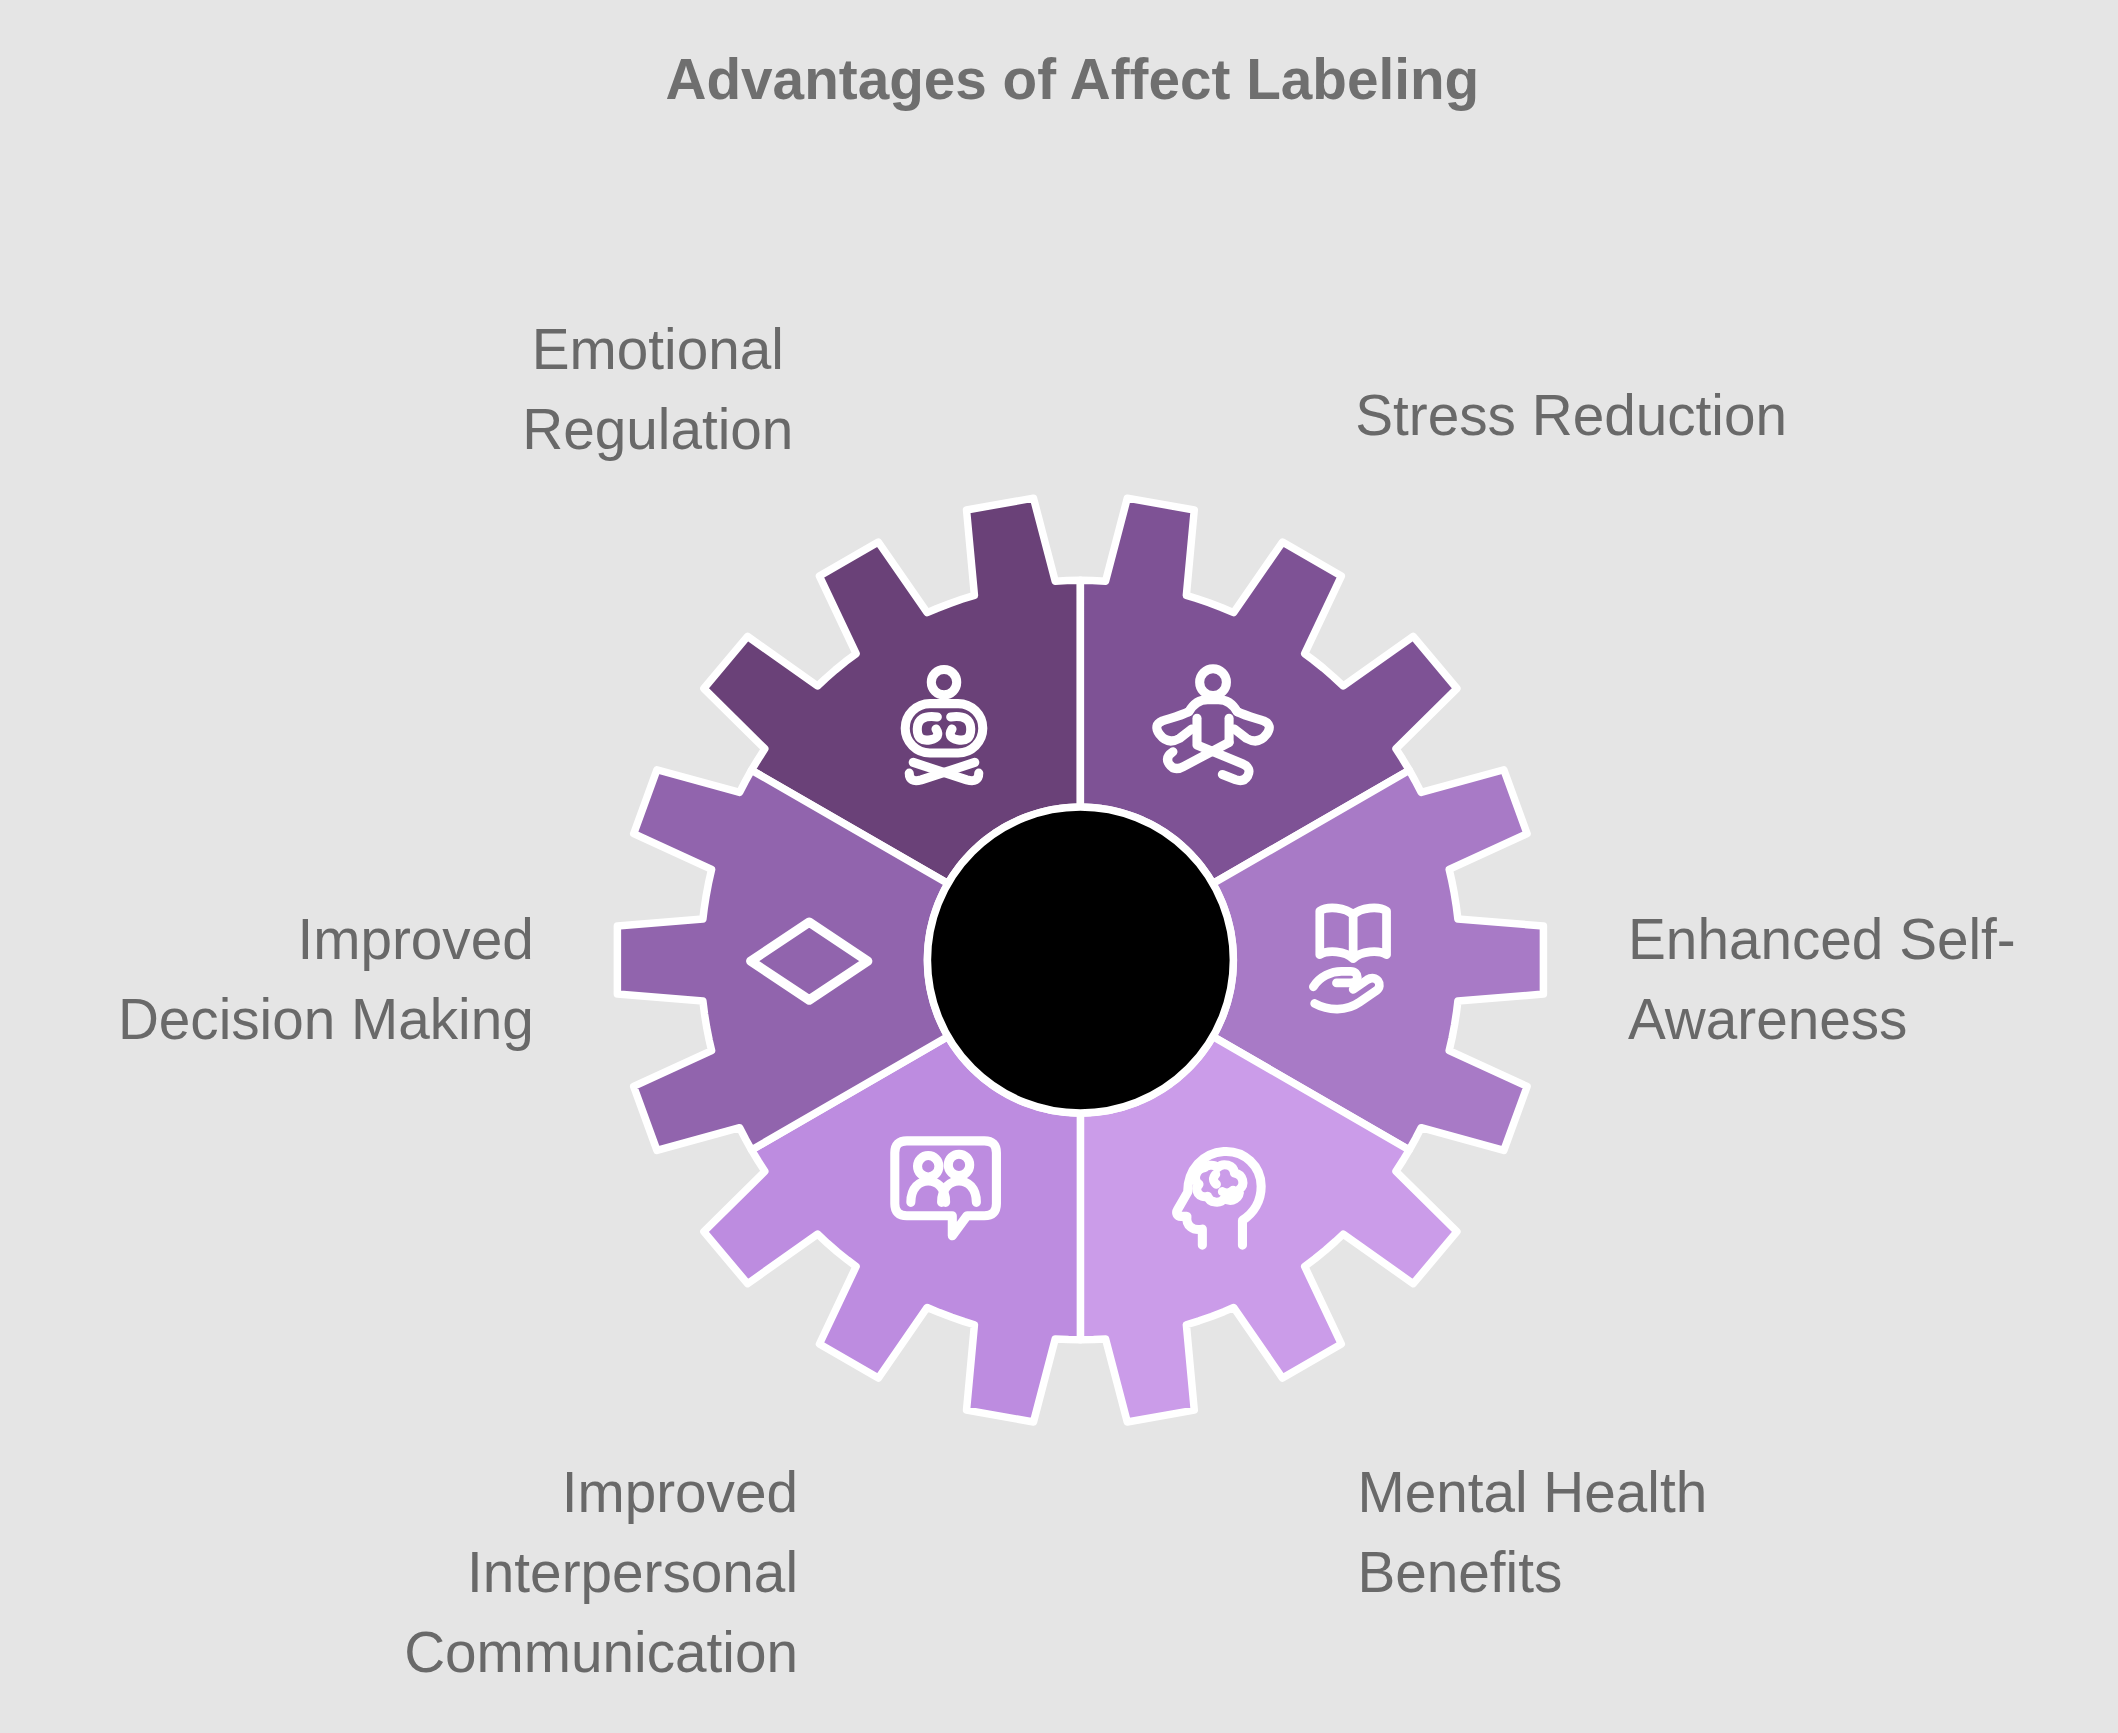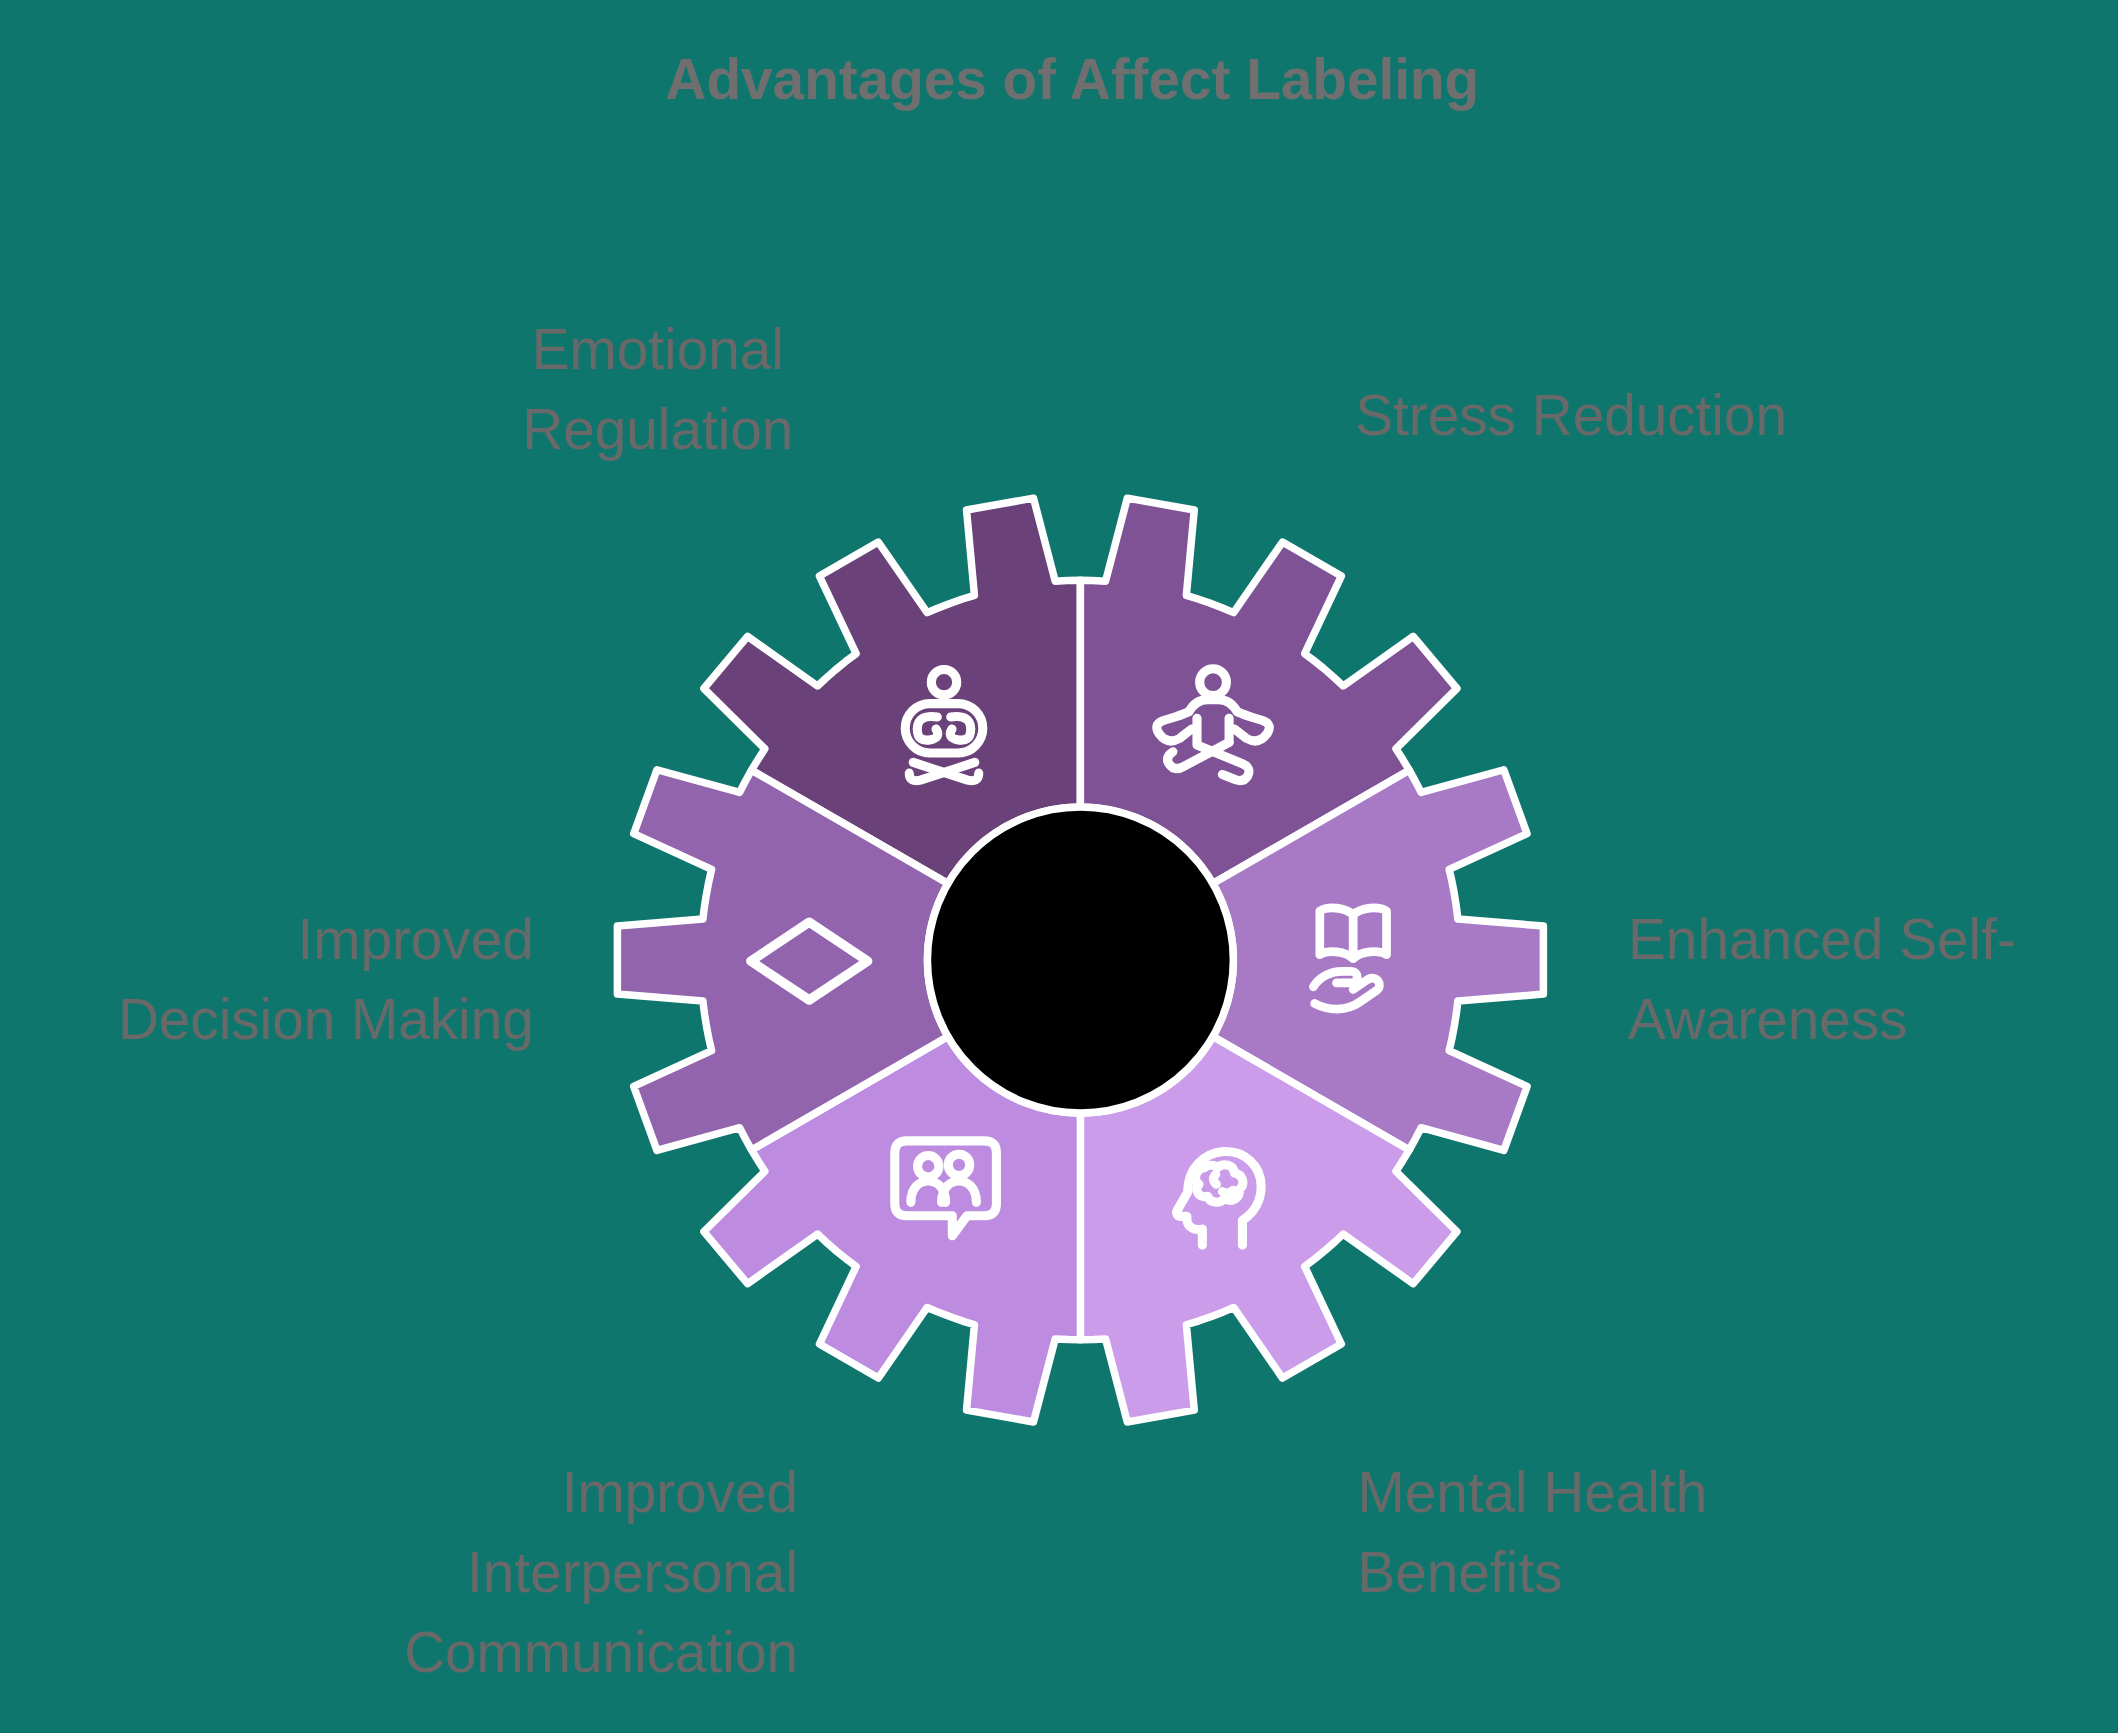--- a/index.html
+++ b/index.html
@@ -1,16 +1,16 @@
 <!DOCTYPE html>
 <html style="font-size:8.6px"><head>
 <meta charset="utf-8">
 <style>
   html,body{margin:0;padding:0;background:#000;}
-  .stage{width:100%;background:#0f766e;}
+  .stage{width:100%;background:#e5e5e5;}
   svg{display:block;width:100%;height:auto;}
   text{font-family:"Liberation Sans","DejaVu Sans",sans-serif;}
   .title{font-size:106px;font-weight:700;}
   .lbl{font-size:106px;font-weight:400;}
   .icon *{fill:none;stroke:#ffffff;stroke-width:6.8;stroke-linecap:round;stroke-linejoin:round;}
 </style>
 </head>
 <body>
 
 <div class="stage">

